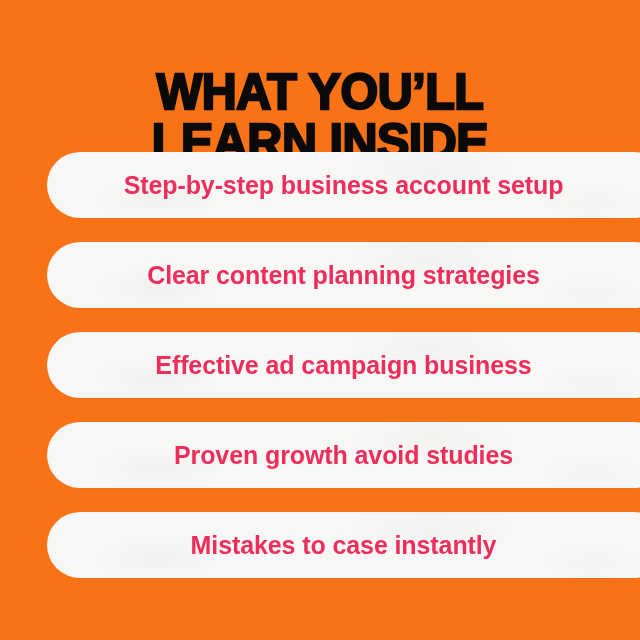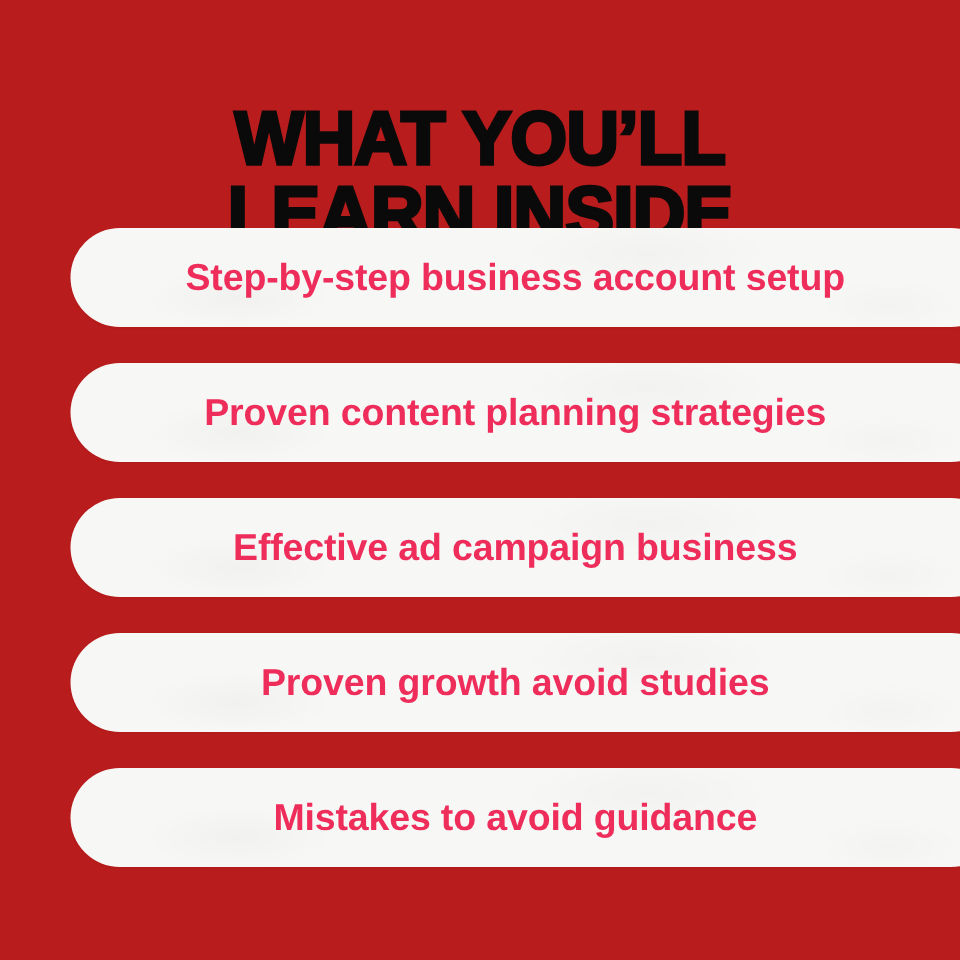--- a/index.html
+++ b/index.html
@@ -98,43 +98,43 @@
     font-size: 25px;
     letter-spacing: -0.1px;
     white-space: nowrap;
     z-index: 2;
     user-select: none;
   }
 </style>
 </head>
 <body>
 
-<div id="poster" style="background: #b91c1c;">
+<div id="poster" style="background: #f97316;">
 
   <h1 class="heading" style="color: rgb(10, 10, 10); -webkit-text-stroke: 2.4px rgb(10, 10, 10);">
     <span class="hline">WHAT YOU’LL</span>
     <span class="hline">LEARN INSIDE</span>
   </h1>
 
   <div class="pill-list">
 
     <div class="pill" style="background: rgb(247, 247, 246);">
       <span class="pill-text" style="color: rgb(238, 45, 91);">Step-by-step business account setup</span>
     </div>
 
     <div class="pill" style="background: rgb(247, 247, 246);">
-      <span class="pill-text" style="color: rgb(238, 45, 91);">Proven content planning strategies</span>
+      <span class="pill-text" style="color: rgb(238, 45, 91);">Clear content planning strategies</span>
     </div>
 
     <div class="pill" style="background: rgb(247, 247, 246);">
       <span class="pill-text" style="color: rgb(238, 45, 91);">Effective ad campaign business</span>
     </div>
 
     <div class="pill" style="background: rgb(247, 247, 246);">
       <span class="pill-text" style="color: rgb(238, 45, 91);">Proven growth avoid studies</span>
     </div>
 
     <div class="pill" style="background: rgb(247, 247, 246);">
-      <span class="pill-text" style="color: rgb(238, 45, 91);">Mistakes to avoid guidance</span>
+      <span class="pill-text" style="color: rgb(238, 45, 91);">Mistakes to case instantly</span>
     </div>
 
   </div>
 </div>
 
 </body></html>

